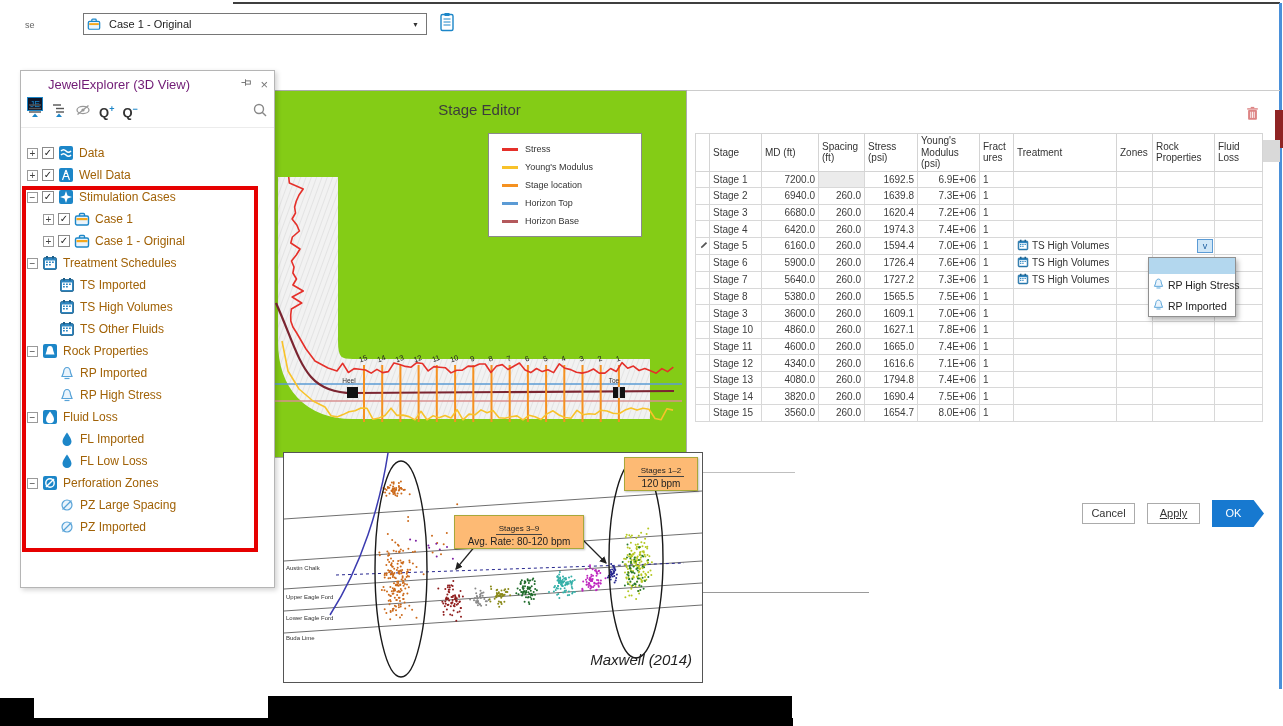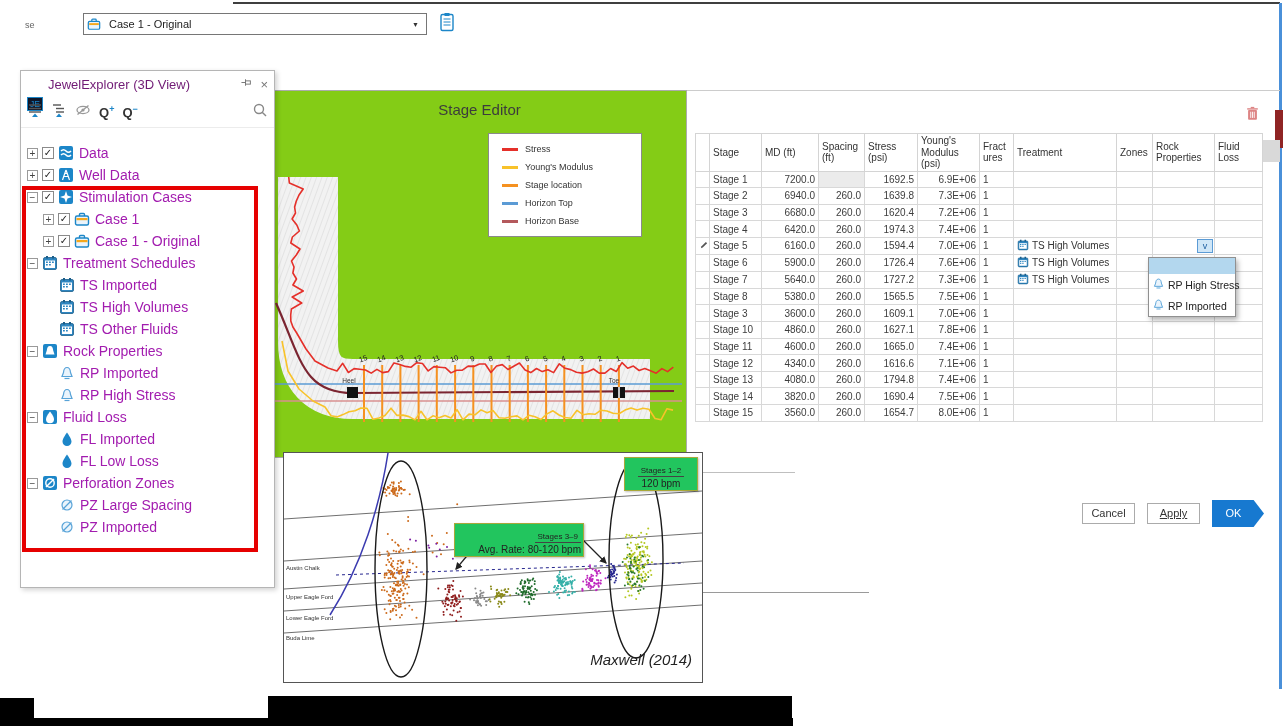--- a/index.html
+++ b/index.html
@@ -36,21 +36,21 @@
   .tree{padding-top:14px;}
   .tree-row{display:flex;align-items:center;height:22px;white-space:nowrap;}
   .lvl0{padding-left:6px;}
   .lvl1{padding-left:22px;}
   .lvl1.noexp{padding-left:38px;}
   .expander{width:11px;height:11px;border:1px solid #9a9a9a;font-size:10px;line-height:9px;
             text-align:center;color:#444;margin-right:4px;background:#fff;flex:none;box-sizing:border-box;}
   .cb{width:12px;height:12px;border:1.5px solid #8a8a8a;margin-right:4px;font-size:10px;line-height:10px;
       text-align:center;color:#222;flex:none;background:#fff;box-sizing:border-box;}
   .ticon{width:16px;height:16px;margin-right:5px;flex:none;}
-  .tlabel{font-size:14px;color:#a21caf;}
+  .tlabel{font-size:12px;color:#a16207;}
   .red-rect{position:absolute;left:22px;top:186px;width:236px;height:366px;border:4px solid #e60000;
             z-index:40;pointer-events:none;box-sizing:border-box;}
 
   
   .chart-panel{position:absolute;left:272px;top:90px;width:415px;height:368px;background:#84cc16;
                border:1px solid #ababab;box-sizing:border-box;z-index:5;}
   .chart-title{position:absolute;top:10px;left:0;right:0;text-align:center;font-size:15px;color:#3c3c3c;}
   .legend{position:absolute;left:215px;top:42px;width:152px;border:1px solid #8a8a8a;background:#fff;
           padding:6px 0;z-index:6;}
   .legend-item{display:flex;align-items:center;height:18px;padding-left:13px;gap:7px;}
@@ -91,21 +91,21 @@
   .trash{position:absolute;left:1245px;top:106px;z-index:10;}
 
   
   .art1{position:absolute;left:703px;top:472px;width:92px;border-top:1px solid #bfbfbf;}
   .art2{position:absolute;left:703px;top:592px;width:166px;border-top:1px solid #9a9a9a;}
 
   
   .scatter-box{position:absolute;left:283px;top:452px;width:420px;height:231px;background:#fff;
                border:1px solid #555;box-sizing:border-box;z-index:20;}
   .sc-label{position:absolute;font-size:6px;color:#333;white-space:nowrap;z-index:2;}
-  .callout{position:absolute;background:#22c55e;border:1px solid #a8a83a;text-align:center;color:#222;
+  .callout{position:absolute;background:#fdba74;border:1px solid #a8a83a;text-align:center;color:#222;
            padding:1px 2px;box-shadow:1px 1px 2px rgba(0,0,0,.25);z-index:3;}
   .callout .l1{display:inline-block;border-bottom:1px solid #444;padding:0 3px 1px;font-size:8px;}
   .callout .l2{display:block;font-size:10px;padding-top:1px;}
   .credit{position:absolute;right:10px;top:198px;font-style:italic;font-size:15px;color:#222;z-index:3;}
 
   
   .blk{position:absolute;background:#000;z-index:60;}
 </style>
 </head>
 <body>
@@ -1635,21 +1635,21 @@
           <line x1="294" y1="82" x2="322" y2="110" stroke="#222" stroke-width="1.2" marker-end="url(#ah2)"></line>
         </svg></div>
     <div class="sc-label" style="left:2px;top:112px;">Austin Chalk</div>
     <div class="sc-label" style="left:2px;top:141px;">Upper Eagle Ford</div>
     <div class="sc-label" style="left:2px;top:162px;">Lower Eagle Ford</div>
     <div class="sc-label" style="left:2px;top:182px;">Buda Lime</div>
     <div class="callout" style="left:340px;top:4px;width:68px;">
       <span class="l1">Stages 1–2</span>
       <span class="l2">120 bpm</span>
     </div>
-    <div class="callout" style="left:170px;top:70px;width:124px;text-align:right;">
+    <div class="callout" style="left:170px;top:62px;width:124px;">
       <span class="l1">Stages 3–9</span>
       <span class="l2">Avg. Rate: 80-120 bpm</span>
     </div>
     <div class="credit">Maxwell (2014)</div>
   </div>
 
   <div class="blk" style="left:0;top:698px;width:34px;height:20px;"></div>
   <div class="blk" style="left:268px;top:696px;width:524px;height:30px;"></div>
   <div class="blk" style="left:0;top:718px;width:793px;height:8px;"></div>
 

